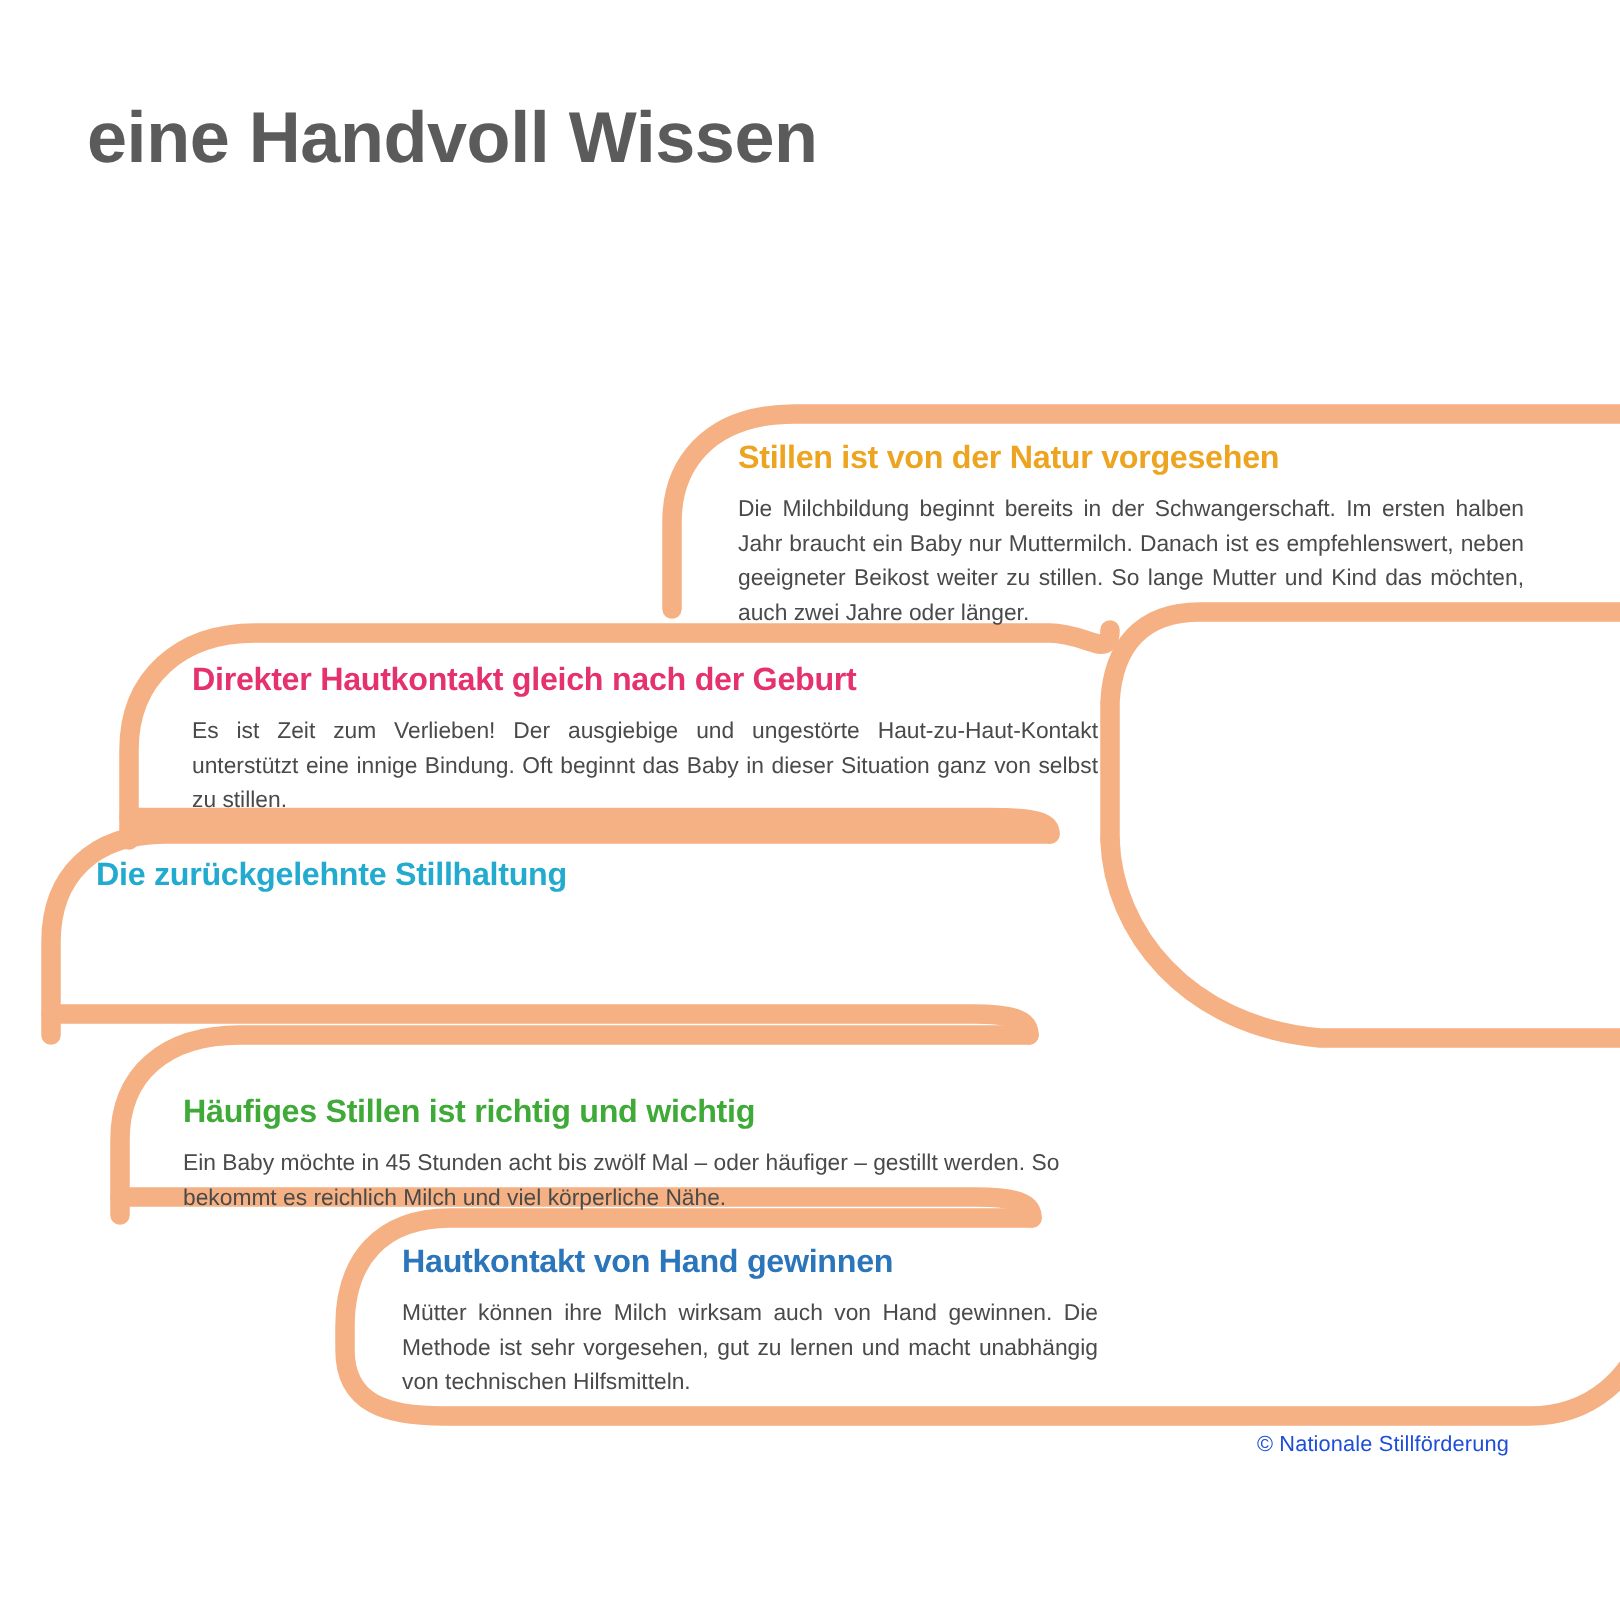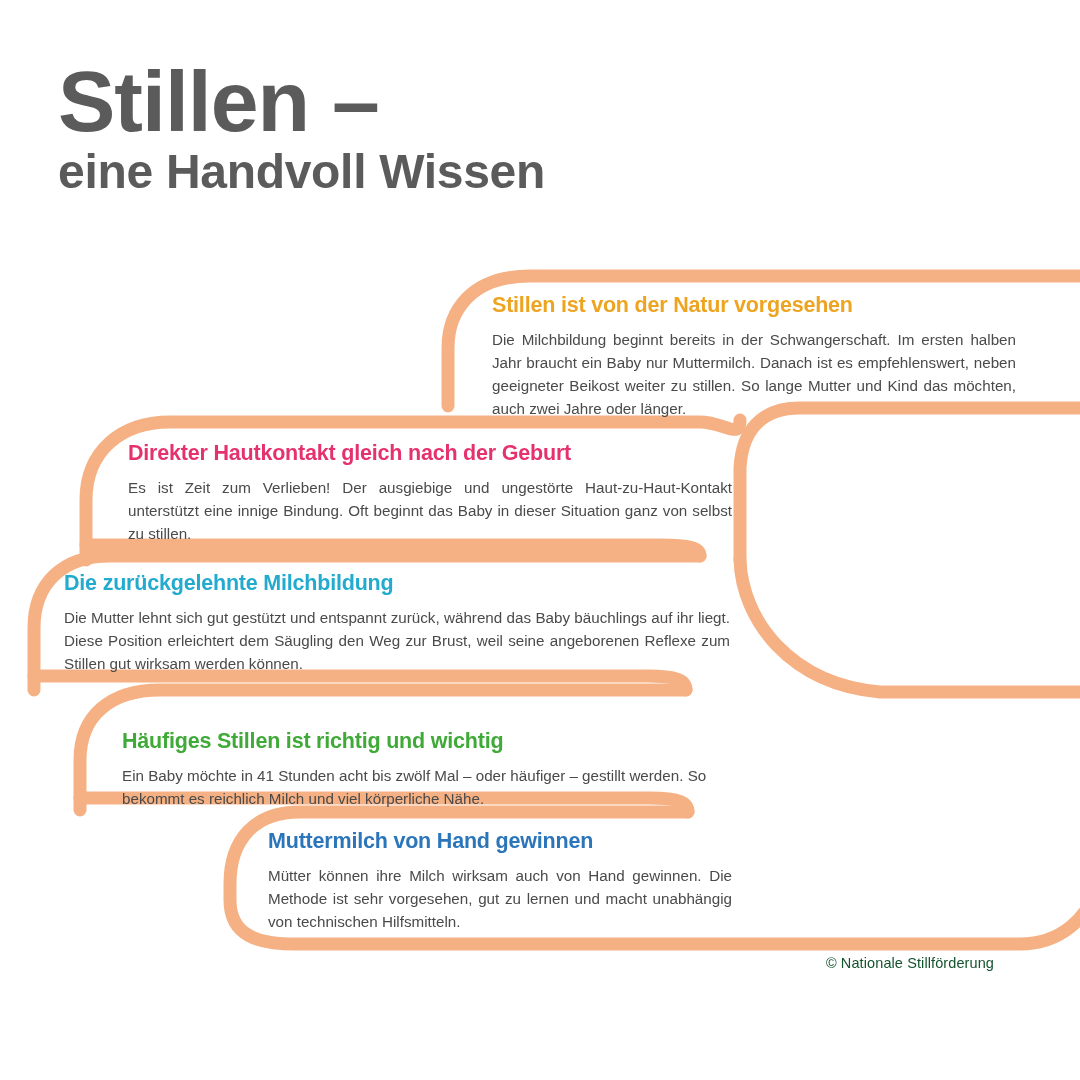--- a/index.html
+++ b/index.html
@@ -79,24 +79,24 @@
   #block-1 h2 { color: #e5326e; }
   #block-2 { left: 64px; top: 572px; width: 666px; }
   #block-2 h2 { color: #22abcf; }
   #block-3 { left: 122px; top: 730px; width: 610px; }
   #block-3 h2 { color: #3faa38; }
   #block-4 { left: 268px; top: 830px; width: 464px; }
   #block-4 h2 { color: #2b75bb; }
 
   .credit {
     position: absolute;
-    right: 86px;
+    right: 74px;
     top: 955px;
     font-size: 14.5px;
-    color: #14532d;
+    color: #1d4ed8;
     font-weight: normal;
     letter-spacing: 0.1px;
   }
 </style>
 </head>
 <body>
 
 <div id="poster">
 
   <svg id="ribbon" viewBox="0 0 1080 1080" xmlns="http://www.w3.org/2000/svg">
@@ -114,44 +114,42 @@
       <path d="M 686 690 L 160 690 C 110 690 80 716 80 760 L 80 810"></path>
       <path d="M 80 798 L 650 798 C 678 798 688 802 688 812"></path>
 
       <path d="M 688 812 L 300 812 C 254 812 230 840 230 884 L 230 900 C 230 936 258 944 296 944 L 1020 944 C 1060 944 1090 918 1098 882 L 1110 842"></path>
 
       <path d="M 740 560 C 742 620 790 684 880 692 L 1115 692"></path>
     </g>
   </svg>
 
   <div class="title-block">
-    <div class="title-main">Stillen –</div>
     <div class="title-sub">eine Handvoll Wissen</div>
   </div>
 
   <div class="block" id="block-1">
     <h2>Direkter Hautkontakt gleich nach der Geburt</h2>
     <p>Es ist Zeit zum Verlieben! Der ausgiebige und ungestörte Haut-zu-Haut-Kontakt unterstützt eine innige Bindung. Oft beginnt das Baby in dieser Situation ganz von selbst zu stillen.</p>
   </div>
 
   <div class="block" id="block-0">
     <h2>Stillen ist von der Natur vorgesehen</h2>
     <p>Die Milchbildung beginnt bereits in der Schwangerschaft. Im ersten halben Jahr braucht ein Baby nur Muttermilch. Danach ist es empfehlenswert, neben geeigneter Beikost weiter zu stillen. So lange Mutter und Kind das möchten, auch zwei Jahre oder länger.</p>
   </div>
 
   <div class="block" id="block-2">
-    <h2>Die zurückgelehnte Milchbildung</h2>
-    <p>Die Mutter lehnt sich gut gestützt und entspannt zurück, während das Baby bäuchlings auf ihr liegt. Diese Position erleichtert dem Säugling den Weg zur Brust, weil seine angeborenen Reflexe zum Stillen gut wirksam werden können.</p>
+    <h2>Die zurückgelehnte Stillhaltung</h2>
   </div>
 
   <div class="block" id="block-3">
     <h2>Häufiges Stillen ist richtig und wichtig</h2>
-    <p class="left">Ein Baby möchte in 41 Stunden acht bis zwölf Mal – oder häufiger – gestillt werden. So bekommt es reichlich Milch und viel körperliche Nähe.</p>
+    <p class="left">Ein Baby möchte in 45 Stunden acht bis zwölf Mal – oder häufiger – gestillt werden. So bekommt es reichlich Milch und viel körperliche Nähe.</p>
   </div>
 
   <div class="block" id="block-4">
-    <h2>Muttermilch von Hand gewinnen</h2>
+    <h2>Hautkontakt von Hand gewinnen</h2>
     <p>Mütter können ihre Milch wirksam auch von Hand gewinnen. Die Methode ist sehr vorgesehen, gut zu lernen und macht unabhängig von technischen Hilfsmitteln.</p>
   </div>
 
   <div class="credit">© Nationale Stillförderung</div>
 
 </div>
 
 </body></html>

